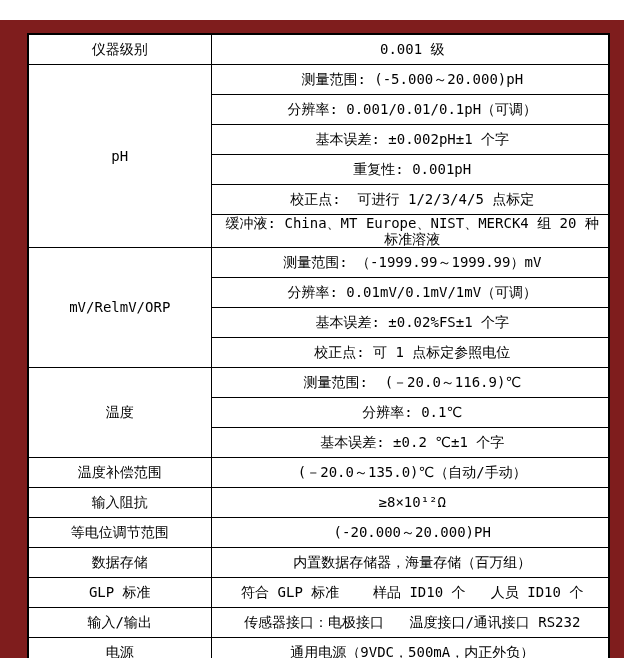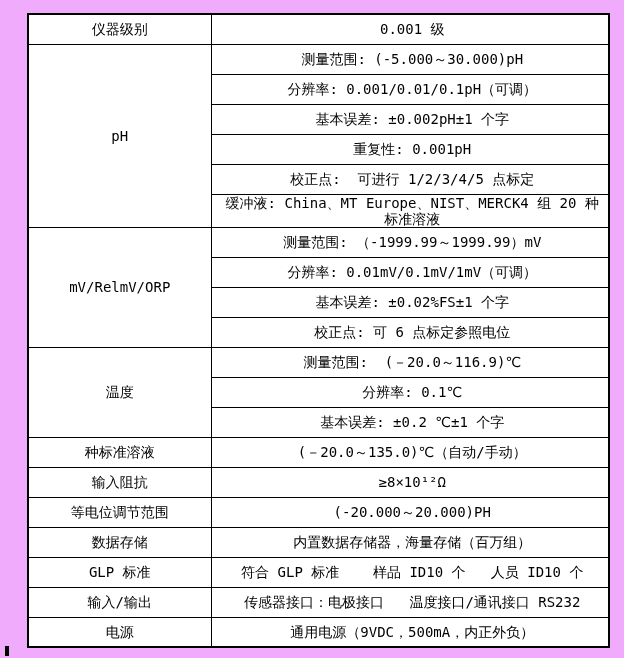--- a/index.html
+++ b/index.html
@@ -10,21 +10,22 @@
   body {
     width: 624px;
     height: 658px;
     position: relative;
     font-family: "DejaVu Sans Mono", "DejaVu Sans", "Liberation Sans", sans-serif;
     color: #000;
   }
   .page {
     position: absolute;
     inset: 0;
-    background: #f0abfc;
+    background: #7f1d1d;
+    margin-top: 20px;
   }
   table.spec-table {
     position: absolute;
     left: 27px;
     top: 13px;
     width: 583px;
     border-collapse: collapse;
     table-layout: fixed;
     border: 2px solid #000;
   }
@@ -65,21 +66,21 @@
 
 <div class="page">
   <table class="spec-table">
     <tbody id="spec-body">
         <tr>
           <th rowspan="1">仪器级别</th>
           <td>0.001 级</td>
         </tr>
         <tr>
           <th rowspan="6">pH</th>
-          <td>测量范围: (-5.000～30.000)pH</td>
+          <td>测量范围: (-5.000～20.000)pH</td>
         </tr>
         <tr>
           <td>分辨率: 0.001/0.01/0.1pH（可调）</td>
         </tr>
         <tr>
           <td>基本误差: ±0.002pH±1 个字</td>
         </tr>
         <tr>
           <td>重复性: 0.001pH</td>
         </tr>
@@ -93,34 +94,34 @@
           <th rowspan="4">mV/RelmV/ORP</th>
           <td>测量范围: （-1999.99～1999.99）mV</td>
         </tr>
         <tr>
           <td>分辨率: 0.01mV/0.1mV/1mV（可调）</td>
         </tr>
         <tr>
           <td>基本误差: ±0.02%FS±1 个字</td>
         </tr>
         <tr>
-          <td>校正点: 可 6 点标定参照电位</td>
+          <td>校正点: 可 1 点标定参照电位</td>
         </tr>
         <tr>
           <th rowspan="3">温度</th>
           <td>测量范围:  (－20.0～116.9)℃</td>
         </tr>
         <tr>
           <td>分辨率: 0.1℃</td>
         </tr>
         <tr>
           <td>基本误差: ±0.2 ℃±1 个字</td>
         </tr>
         <tr>
-          <th rowspan="1">种标准溶液</th>
+          <th rowspan="1">温度补偿范围</th>
           <td>(－20.0～135.0)℃（自动/手动）</td>
         </tr>
         <tr>
           <th rowspan="1">输入阻抗</th>
           <td>≥8×10¹²Ω</td>
         </tr>
         <tr>
           <th rowspan="1">等电位调节范围</th>
           <td>(-20.000～20.000)PH</td>
         </tr>

